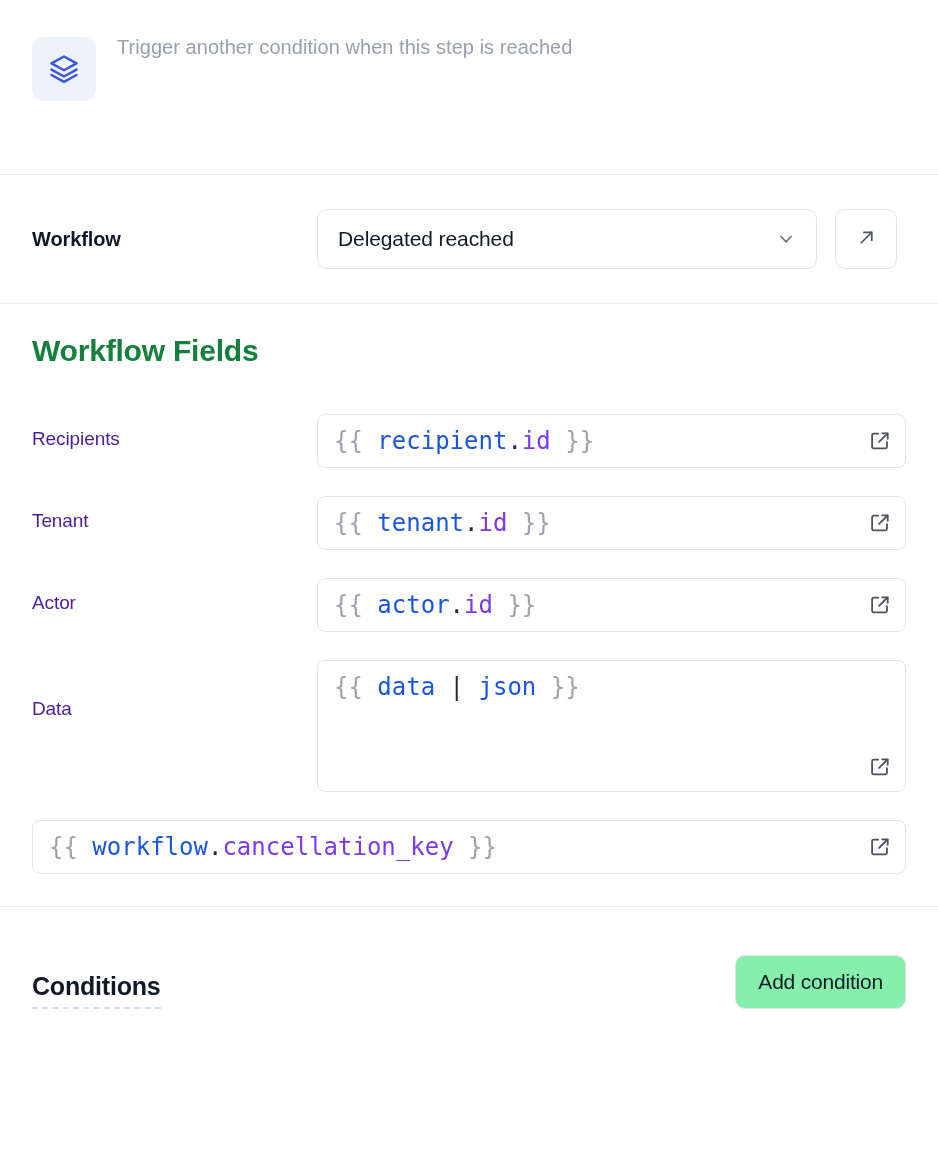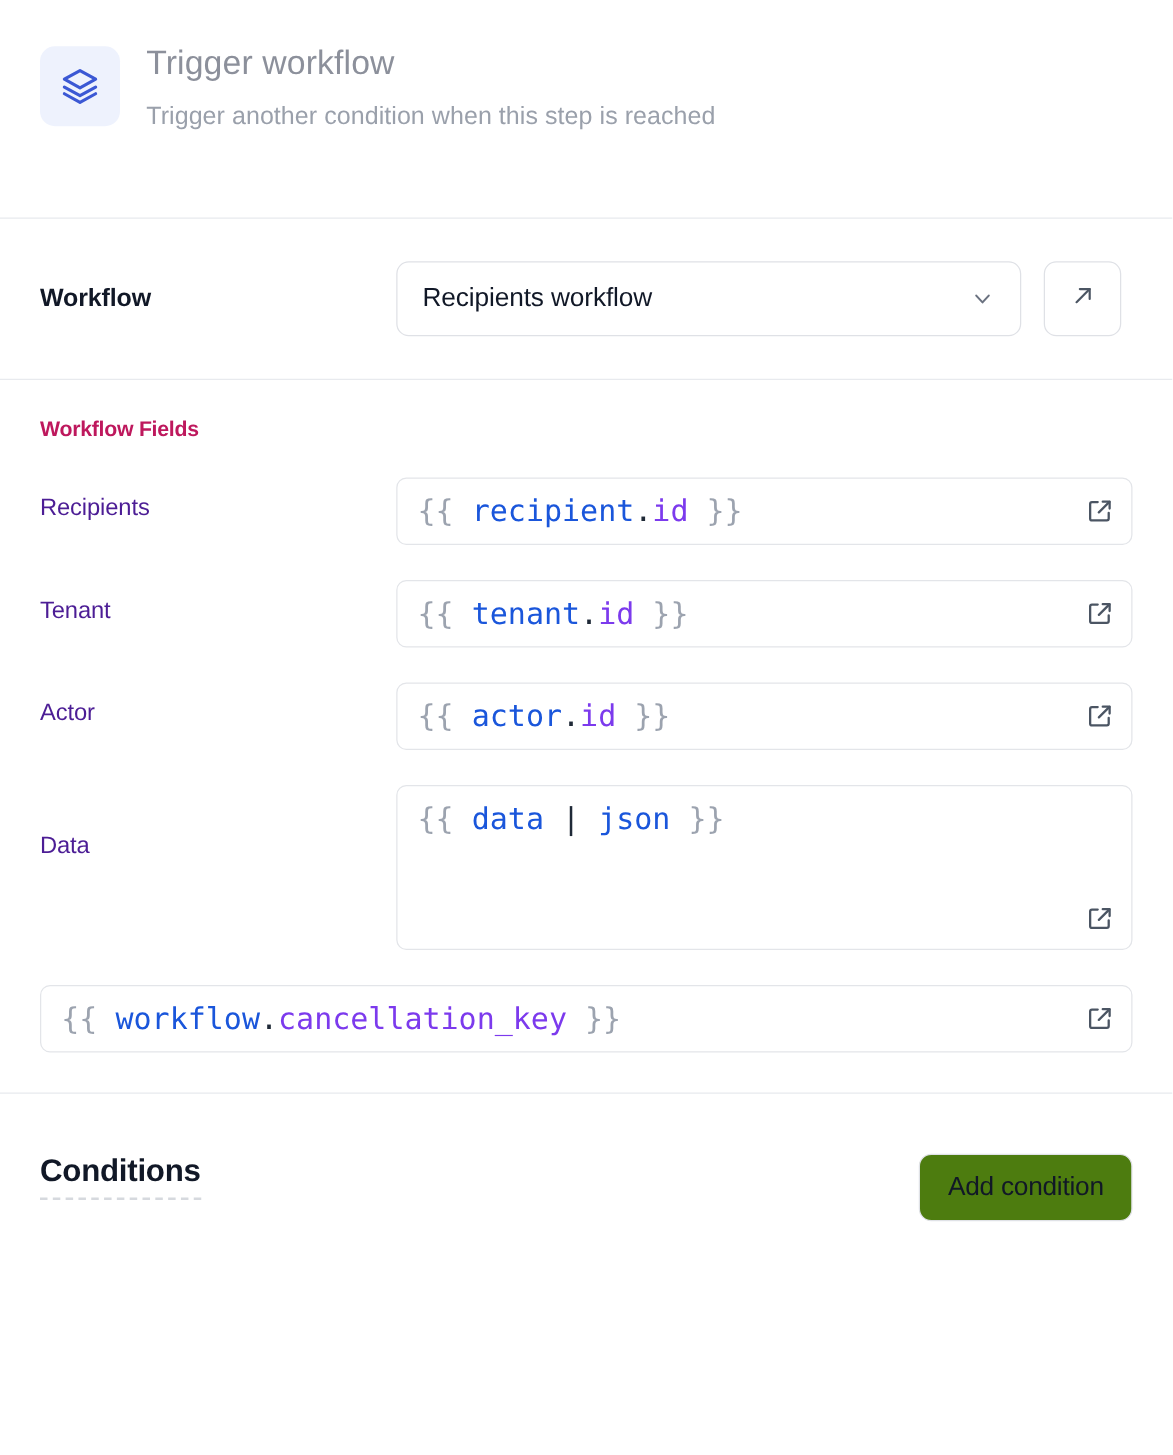--- a/index.html
+++ b/index.html
@@ -113,24 +113,24 @@
     justify-content: center;
     cursor: pointer;
   }
 
   
   .section-fields {
     padding: 30px 32px 28px 32px;
     border-bottom: 1px solid #e8eaee;
   }
   .section-title {
-    font-size: 17px;
+    font-size: 30px;
     font-weight: 700;
-    color: #be185d;
-    margin: 0 0 28px 0;
+    color: #15803d;
+    margin: 0 0 46px 0;
     letter-spacing: -0.2px;
   }
   .field-row {
     display: flex;
     align-items: flex-start;
     margin-bottom: 28px;
   }
   .field-row:last-child { margin-bottom: 4px; }
   .field-label {
     font-size: 19px;
@@ -179,37 +179,37 @@
   .tok-brace { color: #9ca3af; }
   .tok-var   { color: #1a56db; }
   .tok-dot   { color: #1f2937; }
   .tok-prop  { color: #7c3aed; }
   .tok-pipe  { color: #1f2937; }
 
   
   .section-conditions {
     padding: 48px 32px 0 32px;
     display: flex;
-    align-items: flex-start;
+    align-items: flex-end;
     justify-content: space-between;
   }
   .conditions-title {
     font-size: 25px;
     font-weight: 700;
     color: #111827;
     letter-spacing: -0.2px;
     border-bottom: 2px dashed #d6d9de;
     padding-bottom: 6px;
     display: inline-block;
     cursor: help;
   }
   .add-condition-btn {
     border: 1px solid #e0e2e7;
     border-radius: 10px;
-    background: #4d7c0f;
+    background: #86efac;
     font-family: "Liberation Sans", sans-serif;
     font-size: 21px;
     color: #111827;
     padding: 14px 22px;
     cursor: pointer;
     letter-spacing: -0.2px;
   }
 </style>
 </head>
 <body>
@@ -218,30 +218,29 @@
 
   <div class="header">
     <div class="header-icon-box">
       <svg width="30" height="30" viewBox="0 0 24 24" fill="none" stroke="#3b58d4" stroke-width="2" stroke-linecap="round" stroke-linejoin="round">
         <polygon points="12 2 2 7.5 12 13 22 7.5 12 2"></polygon>
         <polyline points="2 12.5 12 18 22 12.5"></polyline>
         <polyline points="2 16.8 12 22.3 22 16.8"></polyline>
       </svg>
     </div>
     <div class="header-text">
-      <h1 class="header-title">Trigger workflow</h1>
       <p class="header-sub">Trigger another condition when this step is reached</p>
     </div>
   </div>
 
   <div class="section-workflow">
     <div class="row-label-strong">Workflow</div>
     <div class="select-wrap">
       <div class="select-box">
-        <span class="select-value">Recipients workflow</span>
+        <span class="select-value">Delegated reached</span>
         <span class="chevron">
           <svg width="20" height="20" viewBox="0 0 24 24" fill="none" stroke="#6b7280" stroke-width="2" stroke-linecap="round" stroke-linejoin="round">
             <polyline points="6 9 12 15.5 18 9"></polyline>
           </svg>
         </span>
       </div>
     </div>
     <div class="square-btn">
       <span>
         <svg width="21" height="21" viewBox="0 0 24 24" fill="none" stroke="#4b5563" stroke-width="2" stroke-linecap="round" stroke-linejoin="round">

